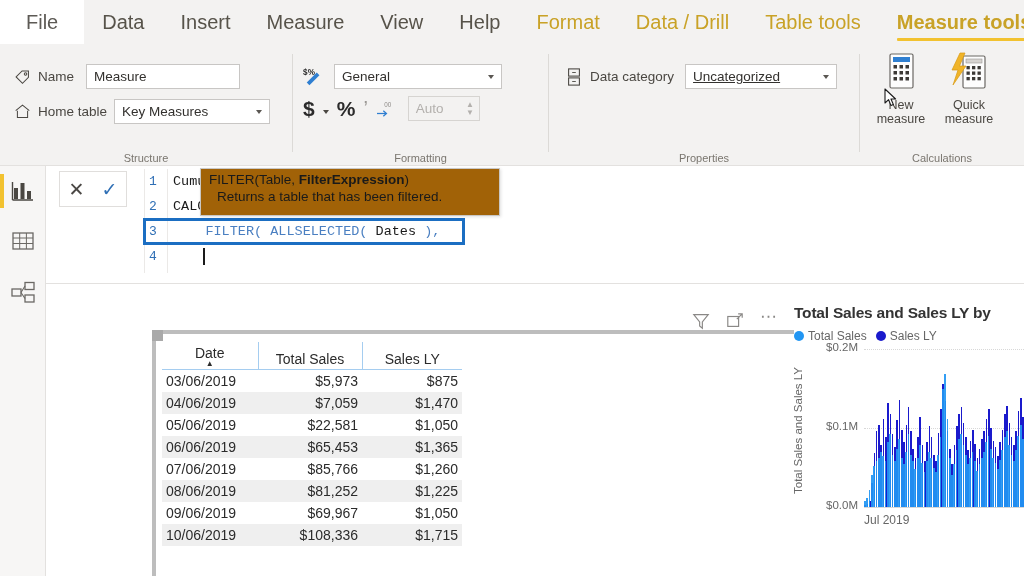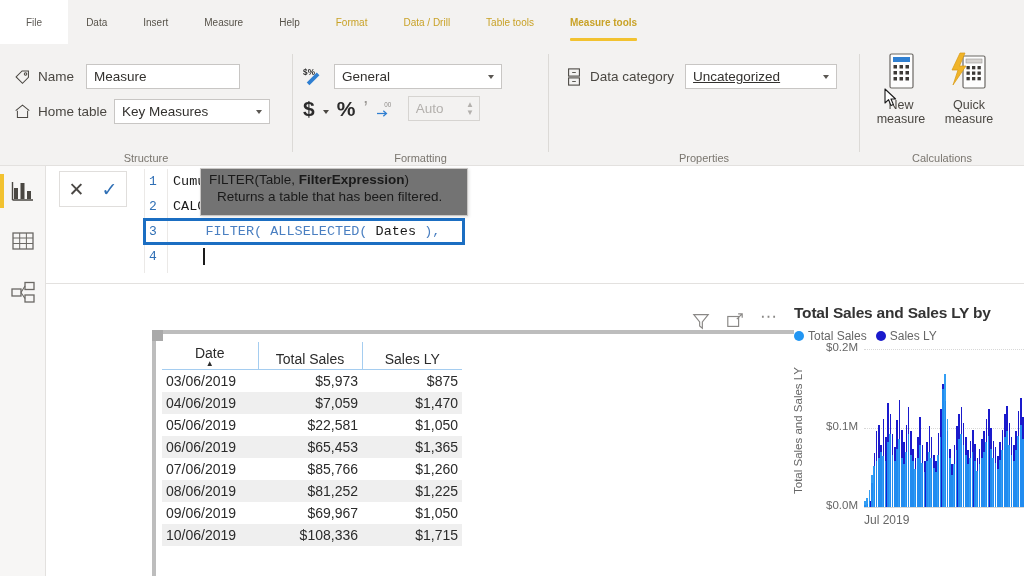--- a/index.html
+++ b/index.html
@@ -13,21 +13,21 @@
 
   
   .tabbar {
     position: absolute; left: 0; top: 0; width: 1024px; height: 44px;
     background: #f3f2f1;
     display: flex; align-items: stretch;
   }
   .tab {
     display: flex; align-items: center; justify-content: center;
     padding: 0 18px;
-    font-size: 10px; color: #57534a; white-space: nowrap;
+    font-size: 20px; color: #57534a; white-space: nowrap;
     position: relative;
   }
   .tab.file { background: #ffffff; color:#5d5a55; padding: 0 26px; }
   .tab.gold { color: #c9a227; }
   .tab.active { color: #c9a227; font-weight: bold; }
   .tab.active::after {
     content:""; position:absolute; left: 18px; right: 18px; bottom: 3px;
     height: 3.5px; background: #f2c230; border-radius:1px;
   }
 
@@ -96,22 +96,22 @@
     white-space:pre; color:#1a1a1a; padding-left:6px;
   }
   .kw { color:#4a7fc1; }
   .selbox {
     position:absolute; left:-2px; top:-1px; width:322px; height:27px;
     border:3px solid #1b6ec2; background:transparent; pointer-events:none;
   }
   .caretbar { display:inline-block; width:1.5px; height:17px; background:#1a1a1a; vertical-align:middle; }
 
   .tooltip {
-    position:absolute; left:200px; top:168px; width:268px; height:48px;
-    background:#737373; border:1px solid #c9c7c5;
+    position:absolute; left:200px; top:168px; width:300px; height:48px;
+    background:#a16207; border:1px solid #c9c7c5;
     box-shadow:1px 1px 3px rgba(0,0,0,0.12);
     padding:3px 8px; z-index: 40;
   }
   .ttline1 { font-size:13.5px; color:#1a1a1a; white-space:nowrap; }
   .ttline2 { font-size:13.5px; color:#1a1a1a; padding-left:8px; margin-top:2px; white-space:nowrap;}
 
   
   .canvas { position:absolute; left:46px; top:284px; width:978px; height:292px; background:#fff; }
 
   .vheader {
@@ -164,20 +164,21 @@
 </head>
 <body>
 
 <div id="app">
 
   <div class="tabbar" id="tabbar">
       <div class="tab file">File</div>
       <div class="tab ">Data</div>
       <div class="tab ">Insert</div>
       <div class="tab ">Measure</div>
+      <div class="tab ">View</div>
       <div class="tab ">Help</div>
       <div class="tab gold">Format</div>
       <div class="tab gold">Data / Drill</div>
       <div class="tab gold">Table tools</div>
       <div class="tab active">Measure tools</div>
     </div>
 
   <div class="ribbon">
 
     <div class="rgroup" style="left:0; width:292px;">

